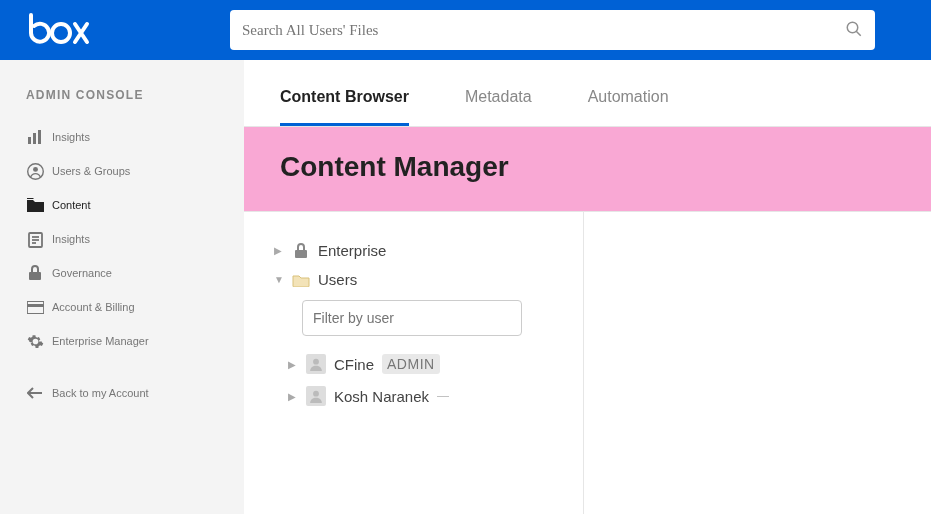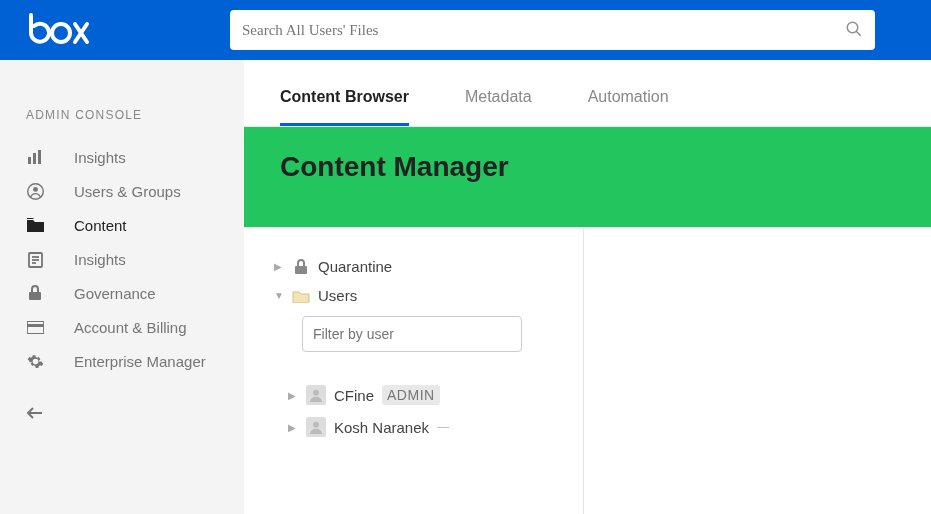--- a/index.html
+++ b/index.html
@@ -54,31 +54,30 @@
   .sidebar {
     width: 244px;
     background: #f4f4f4;
     padding: 28px 0 0 0;
     border-right: none;
   }
   .sidebar-heading {
     font-size: 12px;
     letter-spacing: 1.2px;
     color: #888;
-    font-weight: 400;
+    font-weight: 700;
     padding: 0 26px 18px 26px;
-    margin-top: 20px;
   }
   .nav-item {
     display: flex;
     align-items: center;
-    gap: 30px;
+    gap: 8px;
     padding: 8px 26px;
     color: #767676;
-    font-size: 15px;
+    font-size: 11px;
     cursor: pointer;
   }
   .nav-item.active {
     color: #222;
     font-weight: 400;
   }
   .nav-item .nicon {
     width: 18px;
     height: 18px;
     display: inline-flex;
@@ -113,23 +112,23 @@
     font-weight: 600;
   }
   .tab.active::after {
     content: "";
     position: absolute;
     left: 0; right: 0; bottom: 0;
     height: 3px;
     background: #0061d5;
   }
   .title-bar {
-    background: #22c55e;
+    background: #f9a8d4;
     border-bottom: 1px solid #e6e6e6;
-    padding: 24px 36px 44px 36px;
+    padding: 24px 36px 28px 36px;
   }
   .title-bar h1 {
     font-size: 28px;
     font-weight: 600;
     color: #222;
   }
   .content-area {
     display: flex;
     flex: 1;
   }
@@ -149,21 +148,21 @@
   .tree-row.sub { padding-left: 14px; }
   .expander {
     width: 10px;
     color: #aaa;
     font-size: 10px;
     cursor: pointer;
     user-select: none;
   }
   .tree-icon { width: 18px; display:inline-flex; align-items:center; justify-content:center; }
   .filter-wrap {
-    margin: 6px 0 27px 28px;
+    margin: 6px 0 12px 28px;
   }
   .filter-wrap input {
     width: 220px;
     height: 36px;
     border: 1px solid #ccc;
     border-radius: 4px;
     padding: 0 10px;
     font-size: 14px;
     outline: none;
   }
@@ -290,20 +289,21 @@
 
     <div class="divider"></div>
 
     <div class="nav-item">
       <span class="nicon">
         <svg width="16" height="14" viewBox="0 0 16 14" fill="none" stroke="currentColor" stroke-width="2">
             <line x1="15" y1="7" x2="1" y2="7"></line>
             <polyline points="6,2 1,7 6,12"></polyline>
           </svg>
       </span>
+      <span>Back to my Account</span>
     </div>
   </aside>
 
   <main class="main">
     <div class="tabs">
       <div class="tab active">Content Browser</div>
       <div class="tab">Metadata</div>
       <div class="tab">Automation</div>
     </div>
 
@@ -315,21 +315,21 @@
       <div class="tree-panel">
 
         <div class="tree-row">
           <span class="expander">▶</span>
           <span class="tree-icon">
             <svg width="14" height="16" viewBox="0 0 14 16" fill="#888">
                 <rect x="1" y="7" width="12" height="8" rx="1"></rect>
                 <path d="M4 7 V4 a3 3 0 0 1 6 0 v3" fill="none" stroke="#888" stroke-width="2"></path>
               </svg>
           </span>
-          <span>Quarantine</span>
+          <span>Enterprise</span>
         </div>
 
         <div class="tree-row">
           <span class="expander">▼</span>
           <span class="tree-icon">
             <svg width="18" height="14" viewBox="0 0 18 14">
                 <path d="M1 3 h6 l2 2 h8 v8 a1 1 0 0 1 -1 1 h-14 a1 1 0 0 1 -1 -1 z" fill="#f3e3b8" stroke="#d9c17a"></path>
               </svg>
           </span>
           <span>Users</span>

